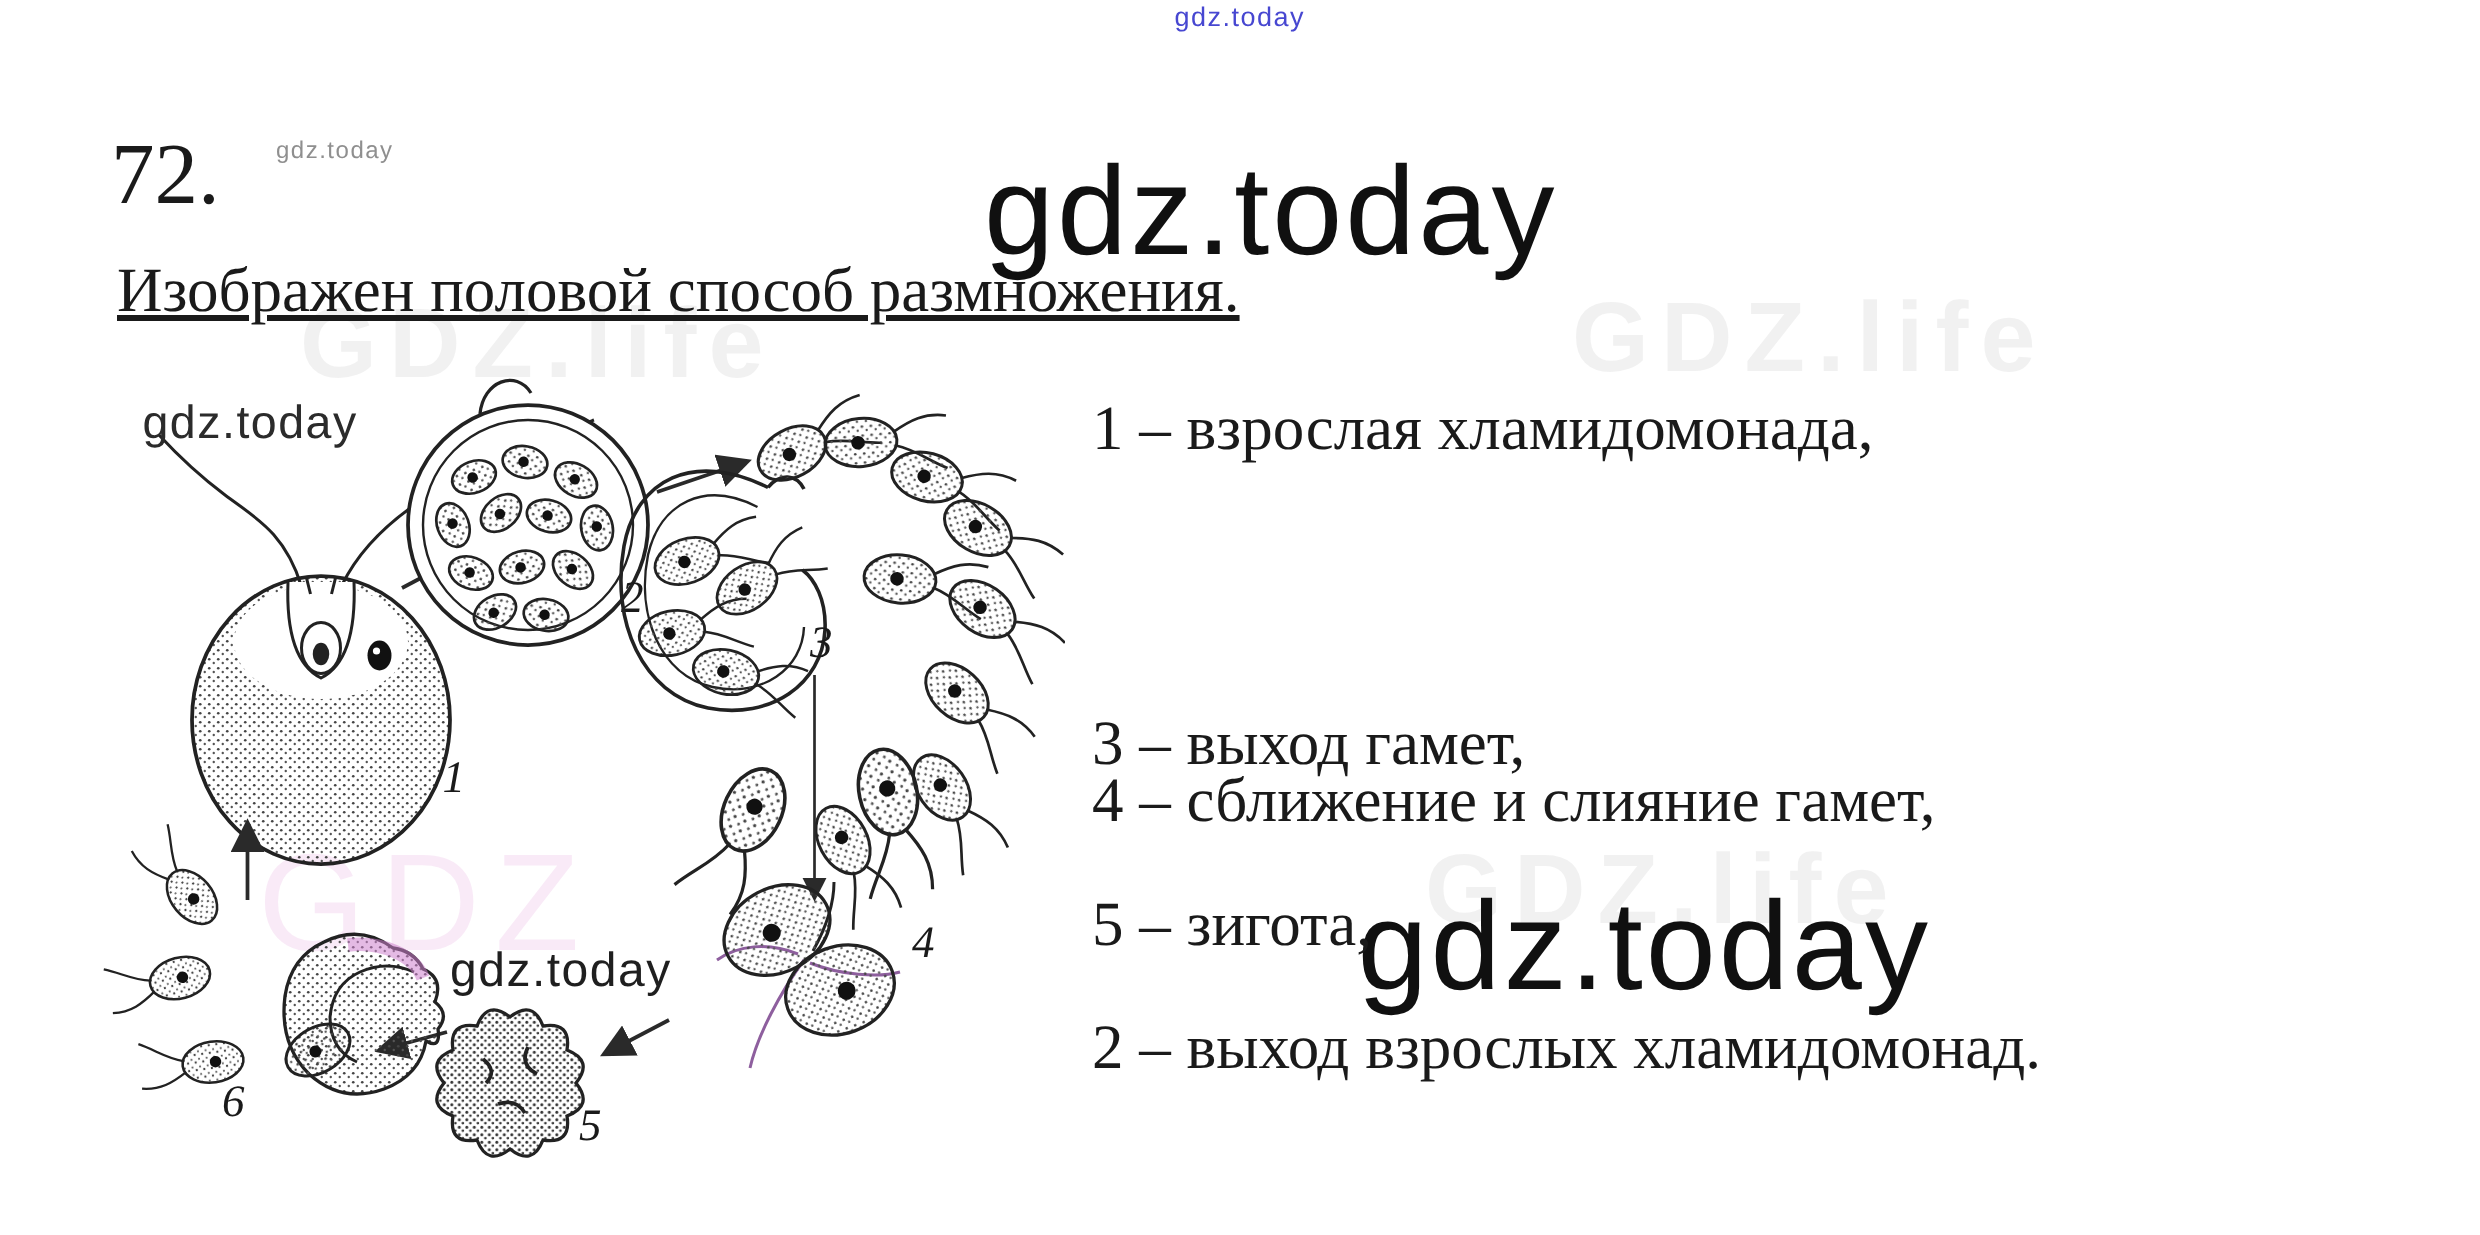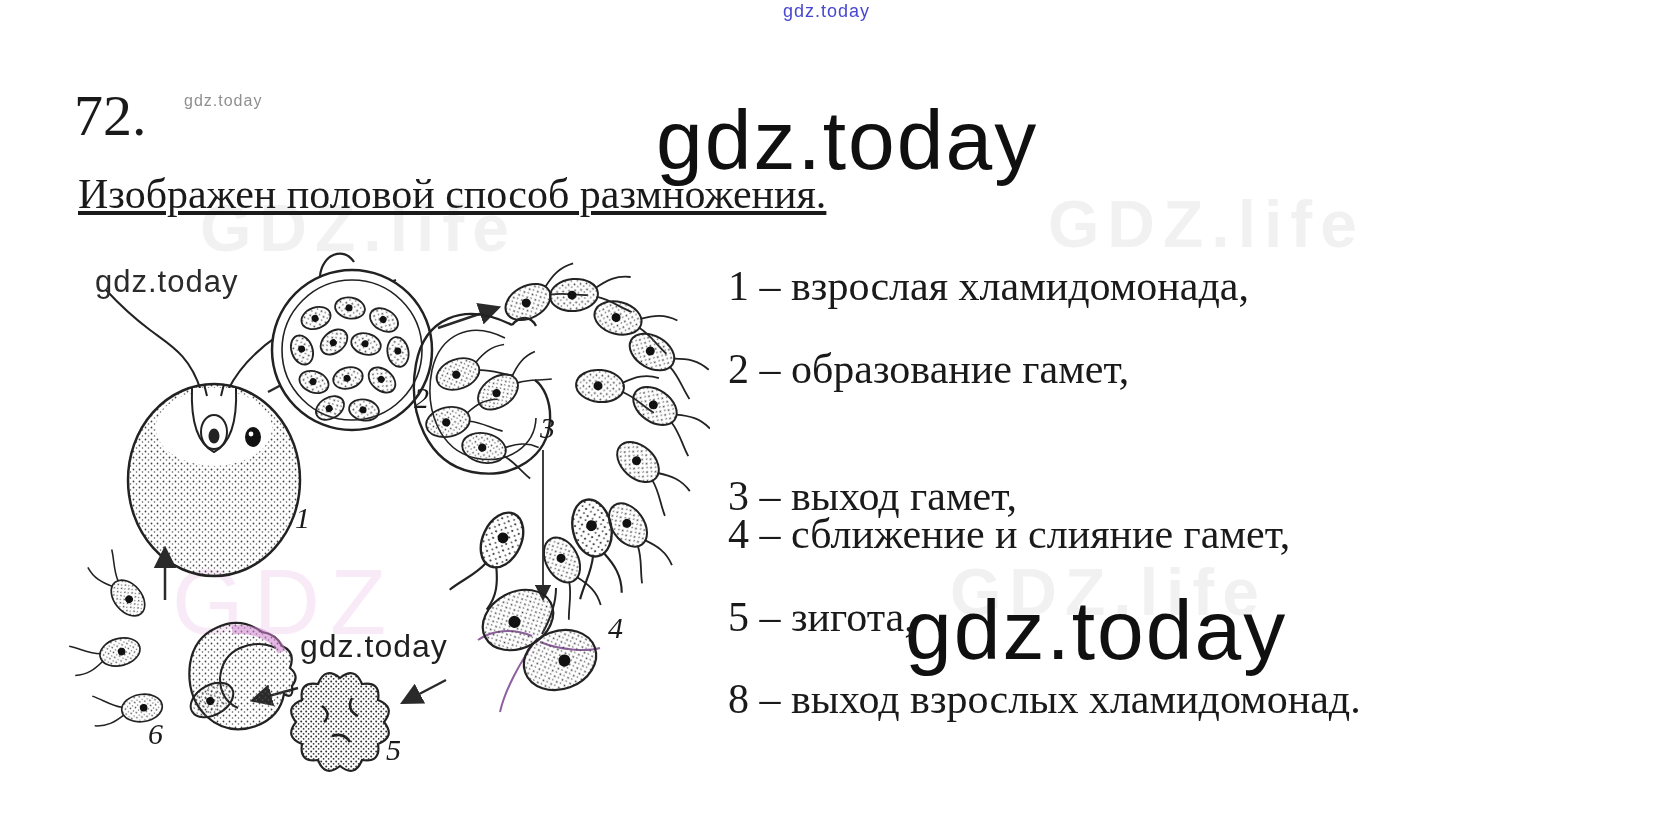--- a/index.html
+++ b/index.html
@@ -52,25 +52,24 @@
   <div class="abs wm-corner">gdz.today</div>
   <div class="abs wm-big wm-center">gdz.today</div>
   <div class="abs wm-big wm-bottom">gdz.today</div>
   <div class="abs wm-diag-up">gdz.today</div>
   <div class="abs wm-diag-low">gdz.today</div>
 
   <div class="abs problem-number">72.</div>
   <div class="abs statement">Изображен половой способ размножения.</div>
 
   <div class="abs legend-item li-0">1 – взрослая хламидомонада,</div>
-  <div class="abs legend-item li-1">2 – образование гамет,</div>
   <div class="abs legend-item li-2">3 – выход гамет,</div>
   <div class="abs legend-item li-3">4 – сближение и слияние гамет,</div>
   <div class="abs legend-item li-4">5 – зигота,</div>
-  <div class="abs legend-item li-5">8 – выход взрослых хламидомонад.</div>
+  <div class="abs legend-item li-5">2 – выход взрослых хламидомонад.</div>
 
   <svg id="cycle-svg" width="660" height="560" viewBox="50 250 660 560">
     <defs>
       <pattern id="st1" width="6" height="6" patternUnits="userSpaceOnUse">
         <circle cx="1.5" cy="1.5" r="0.9" fill="#444"></circle>
         <circle cx="4.5" cy="4" r="0.8" fill="#555"></circle>
       </pattern>
       <pattern id="st2" width="5" height="5" patternUnits="userSpaceOnUse">
         <circle cx="1.2" cy="1.5" r="1" fill="#333"></circle>
         <circle cx="3.6" cy="3.8" r="0.9" fill="#333"></circle>

